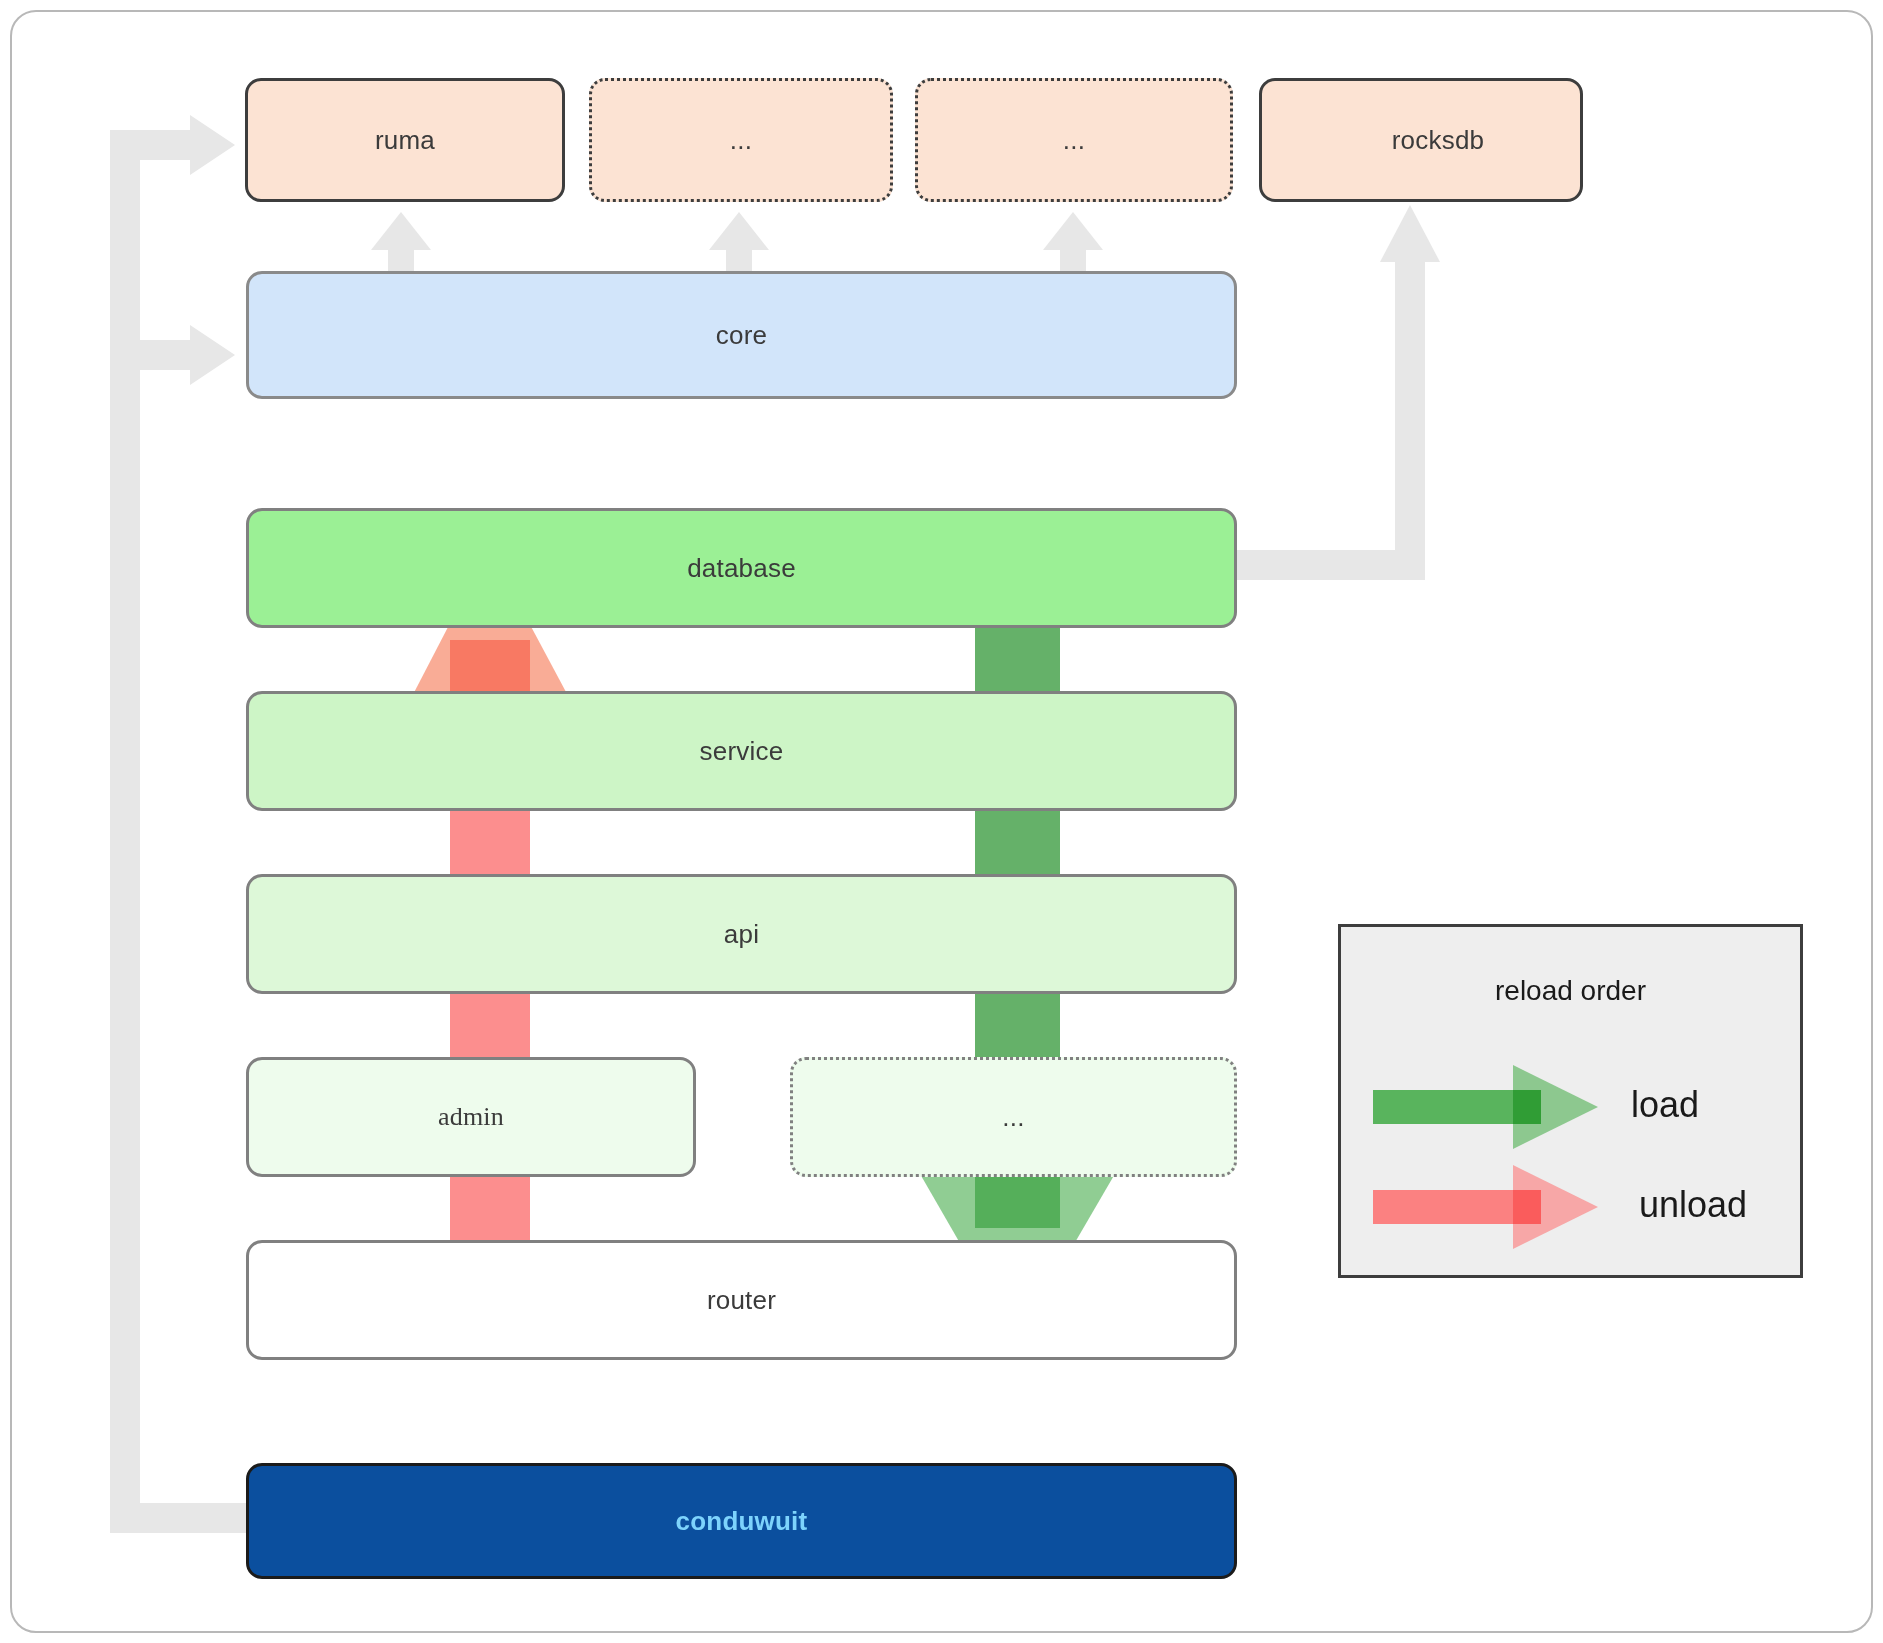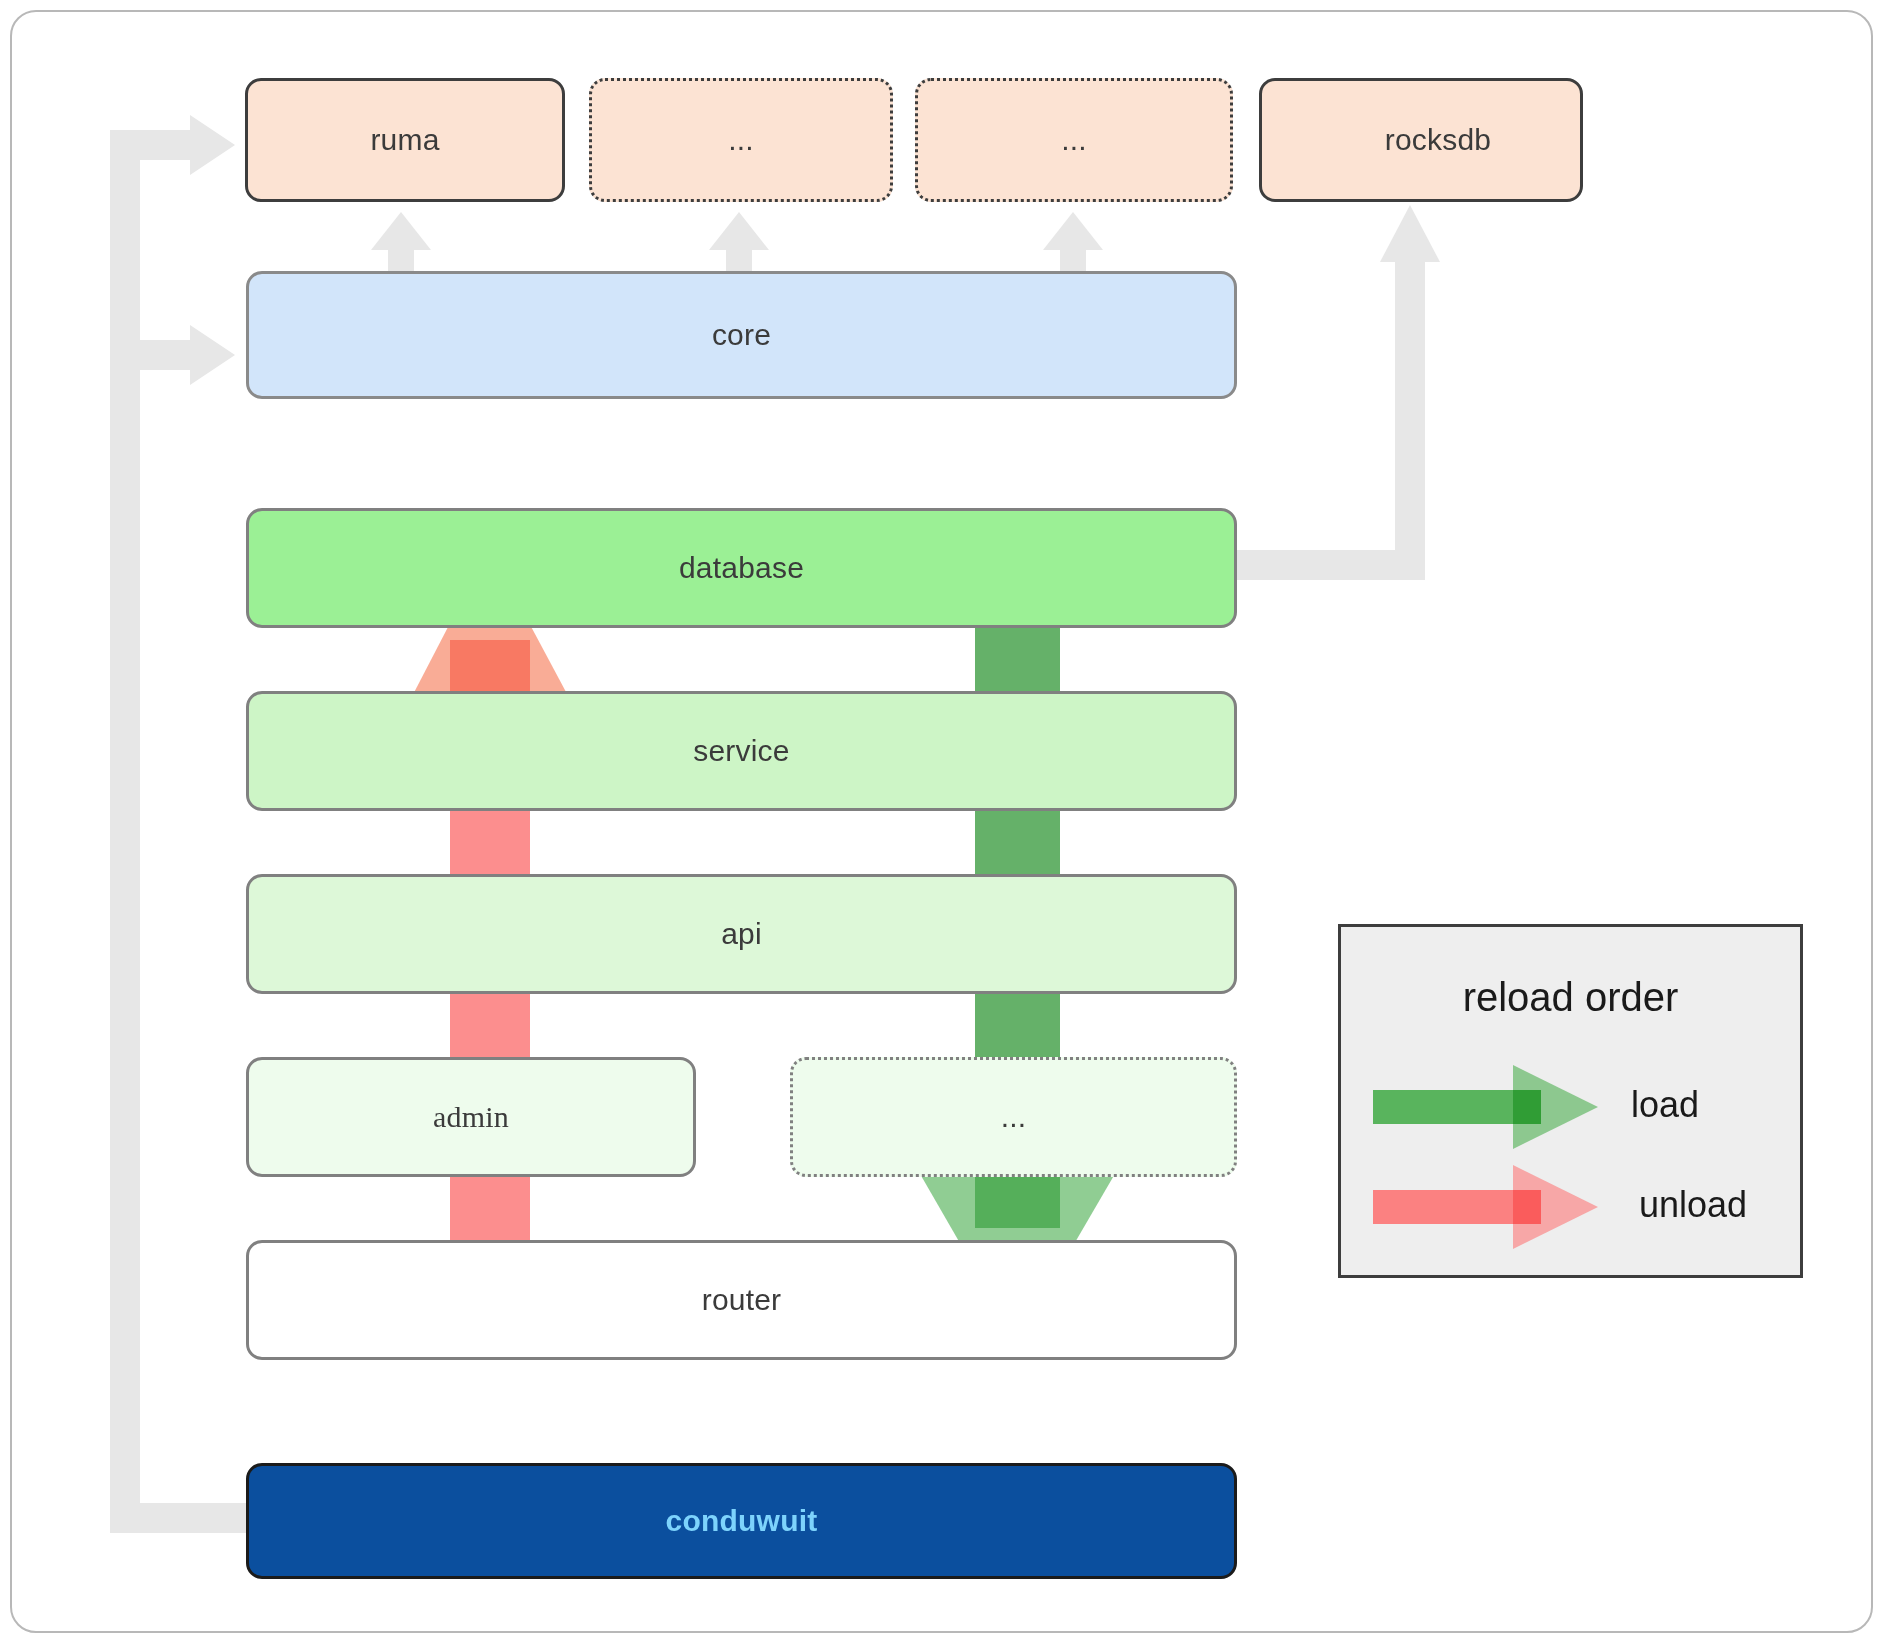--- a/index.html
+++ b/index.html
@@ -35,21 +35,21 @@
     height: 1643px;
     pointer-events: none;
   }
   .node {
     position: absolute;
     box-sizing: border-box;
     display: flex;
     align-items: center;
     justify-content: center;
     border-radius: 14px;
-    font-size: 30px;
+    font-size: 26px;
     color: #3b3b3b;
     letter-spacing: 0.2px;
   }
   .node.dotted {
     border-style: dotted !important;
     border-width: 3px !important;
   }
   .dep-box {
     background: #fce3d3;
     border: 3px solid #3d3d3d;
@@ -77,21 +77,21 @@
   .legend-box {
     position: absolute;
     background: #eeeeee;
     border: 3px solid #3d3d3d;
     box-sizing: border-box;
   }
   .legend-title {
     position: absolute;
     width: 100%;
     text-align: center;
-    font-size: 40px;
+    font-size: 28px;
     color: #1a1a1a;
   }
   .legend-label {
     position: absolute;
     font-size: 36px;
     color: #1a1a1a;
   }
   .node-label {
     pointer-events: none;
   }

